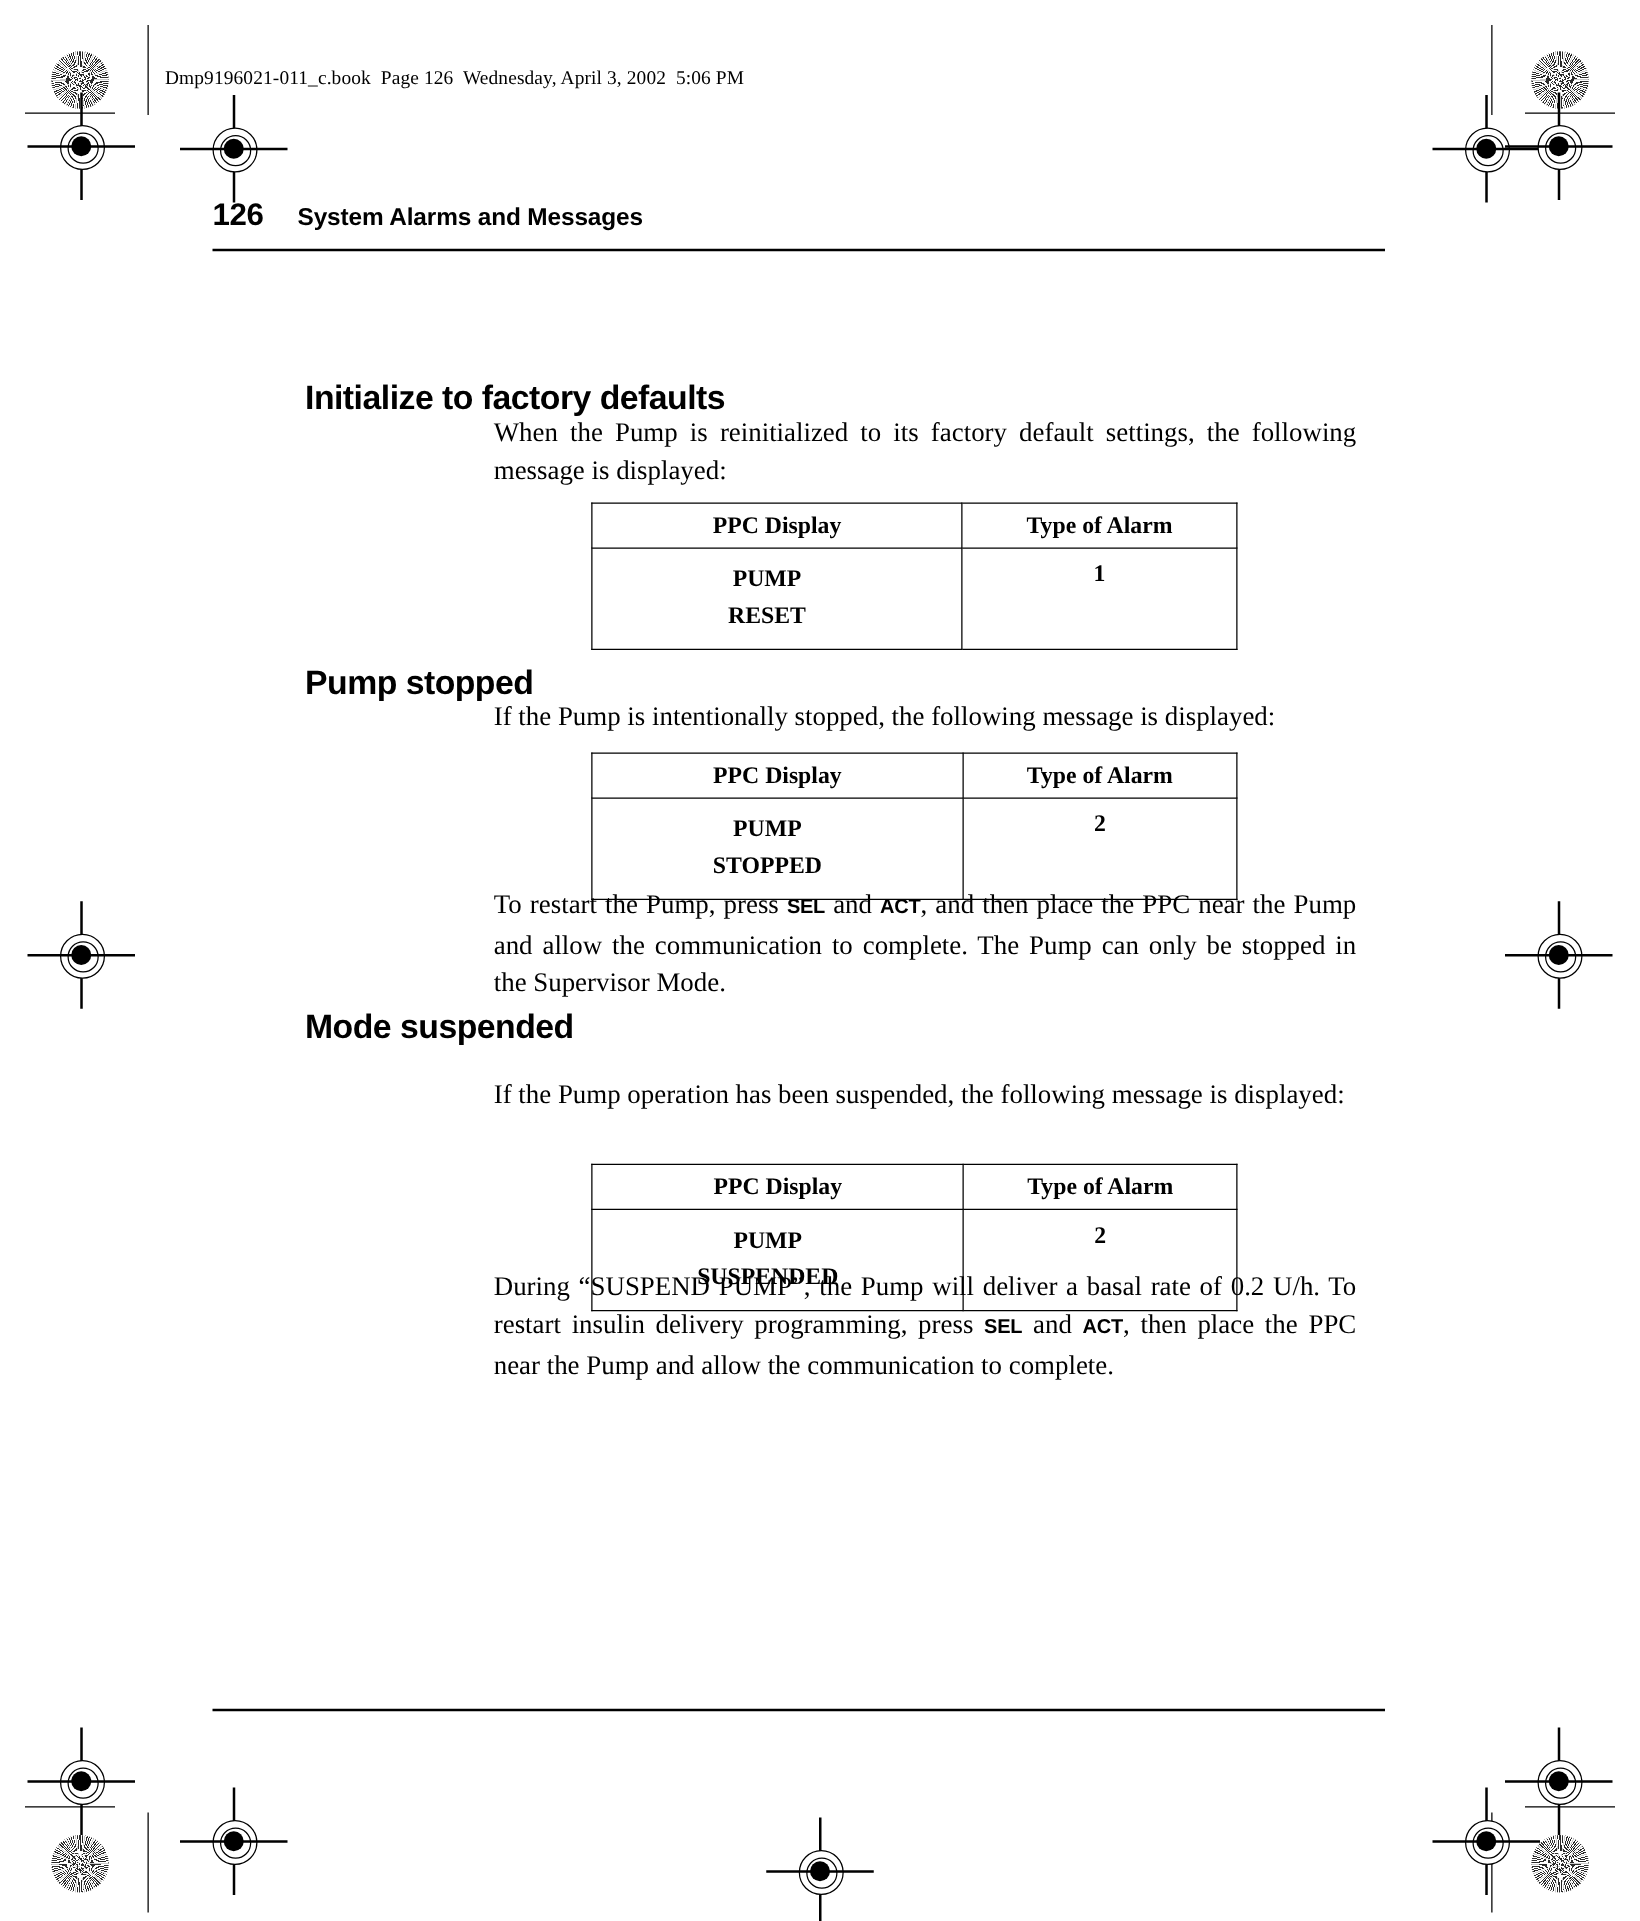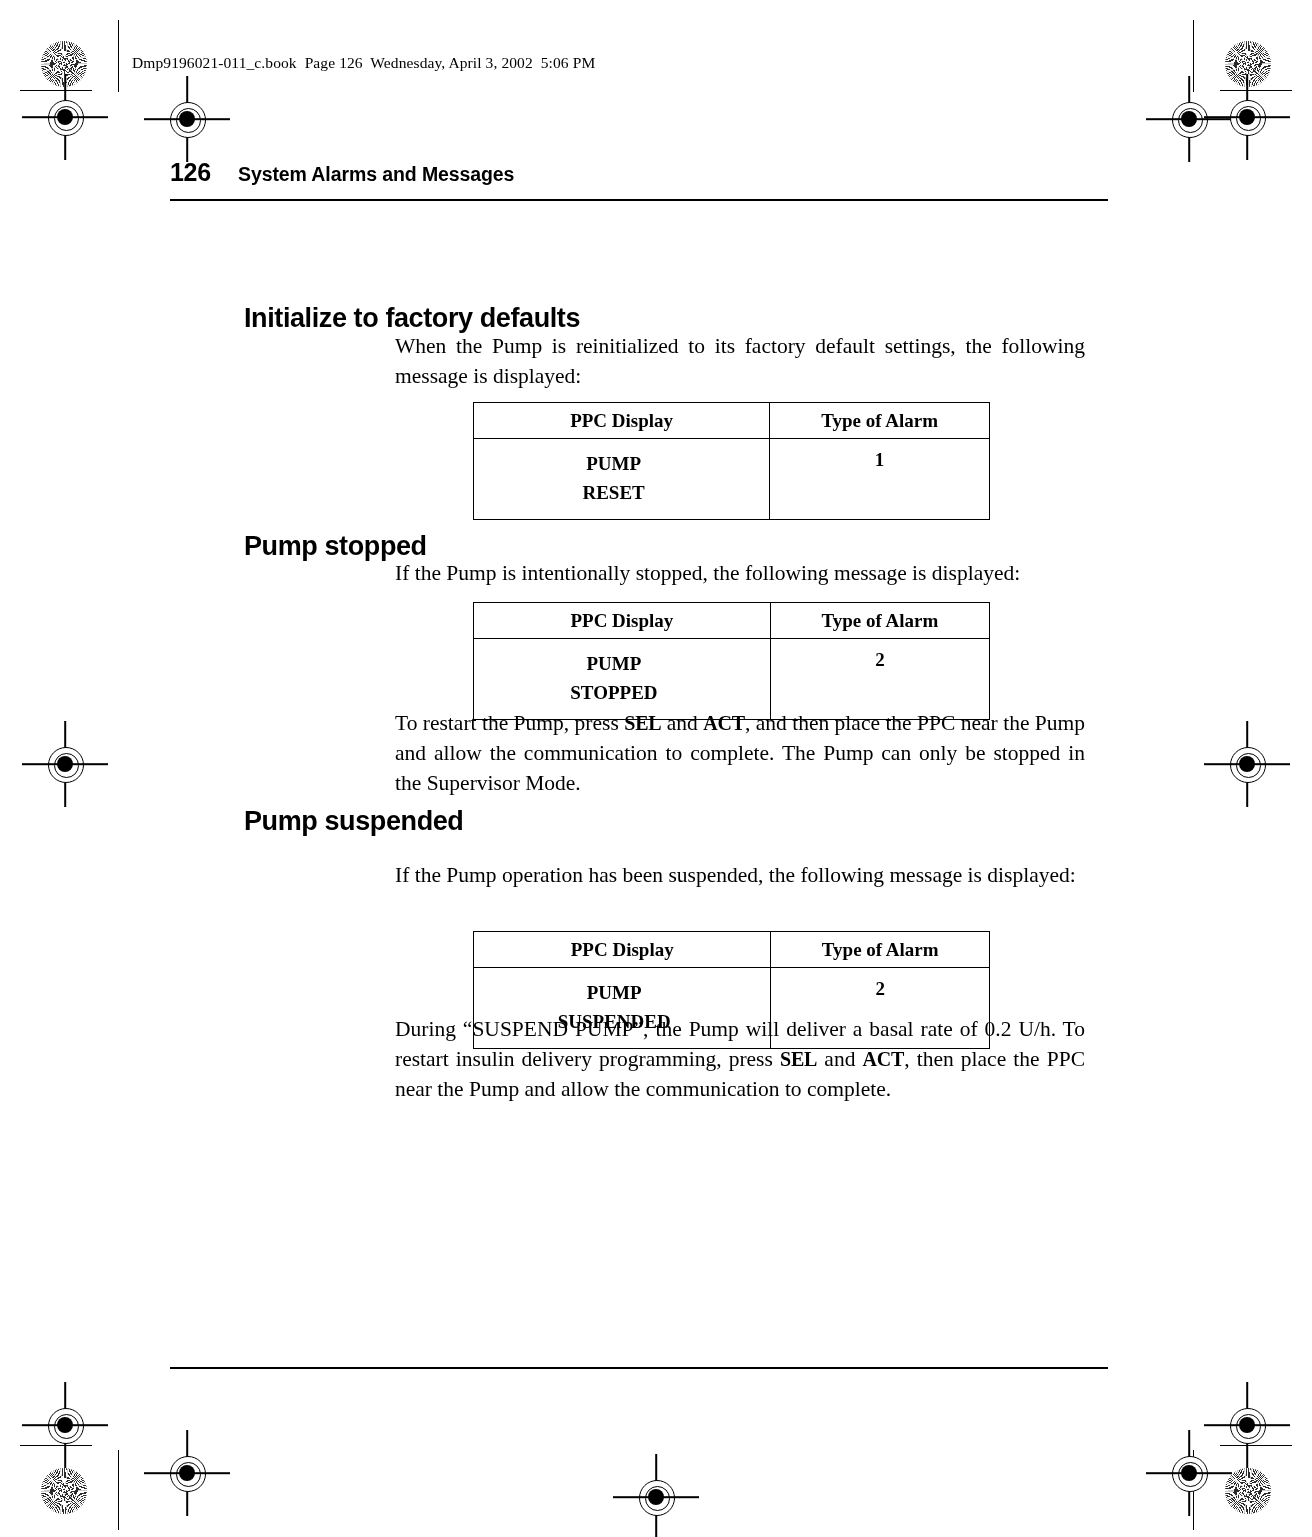--- a/index.html
+++ b/index.html
@@ -130,23 +130,23 @@
     width: 690px;
     margin: 0;
     font-family: "Liberation Serif", serif;
     font-size: 21.5px;
     line-height: 30px;
     text-align: justify;
     text-justify: inter-word;
   }
   p.body.nojust { text-align: left; }
   p.body b.key {
-    font-family: Liberation Serif, serif;
-    font-weight: bold;
-    font-size: 20px;
+    font-family: Liberation Sans, sans-serif;
+    font-weight: bold;
+    font-size: 16px;
     letter-spacing: -0.2px;
   }
 
   table.alarm {
     position: absolute;
     left: 473px;
     width: 517px;
     border-collapse: collapse;
     font-family: "Liberation Serif", serif;
   }
@@ -297,21 +297,21 @@
           <span>PUMP</span>
           <span class="l2">STOPPED</span>
         </td>
         <td class="c2">2</td>
       </tr>
     </tbody>
       </table>
 
     <p class="body" style="top:708px;"><span>To restart the Pump, press </span><b class="key">SEL</b><span> and </span><b class="key">ACT</b><span>, and then place the PPC near the Pump and allow the communication to complete. The Pump can only be stopped in the Supervisor Mode.</span></p>
 
-    <h2 class="section" style="top:806px;">Pump suspended</h2>
+    <h2 class="section" style="top:806px;">Mode suspended</h2>
     <p class="body" style="top:860px;font-family:Liberation Serif, serif;">If the Pump operation has been suspended, the following message is displayed:</p>
 
     <table class="alarm" style="top:931px;">
       <tbody>
           <tr class="hdr">
         <td class="c1">PPC Display</td>
         <td class="c2">Type of Alarm</td>
       </tr>
       <tr class="val">
         <td class="c1">

